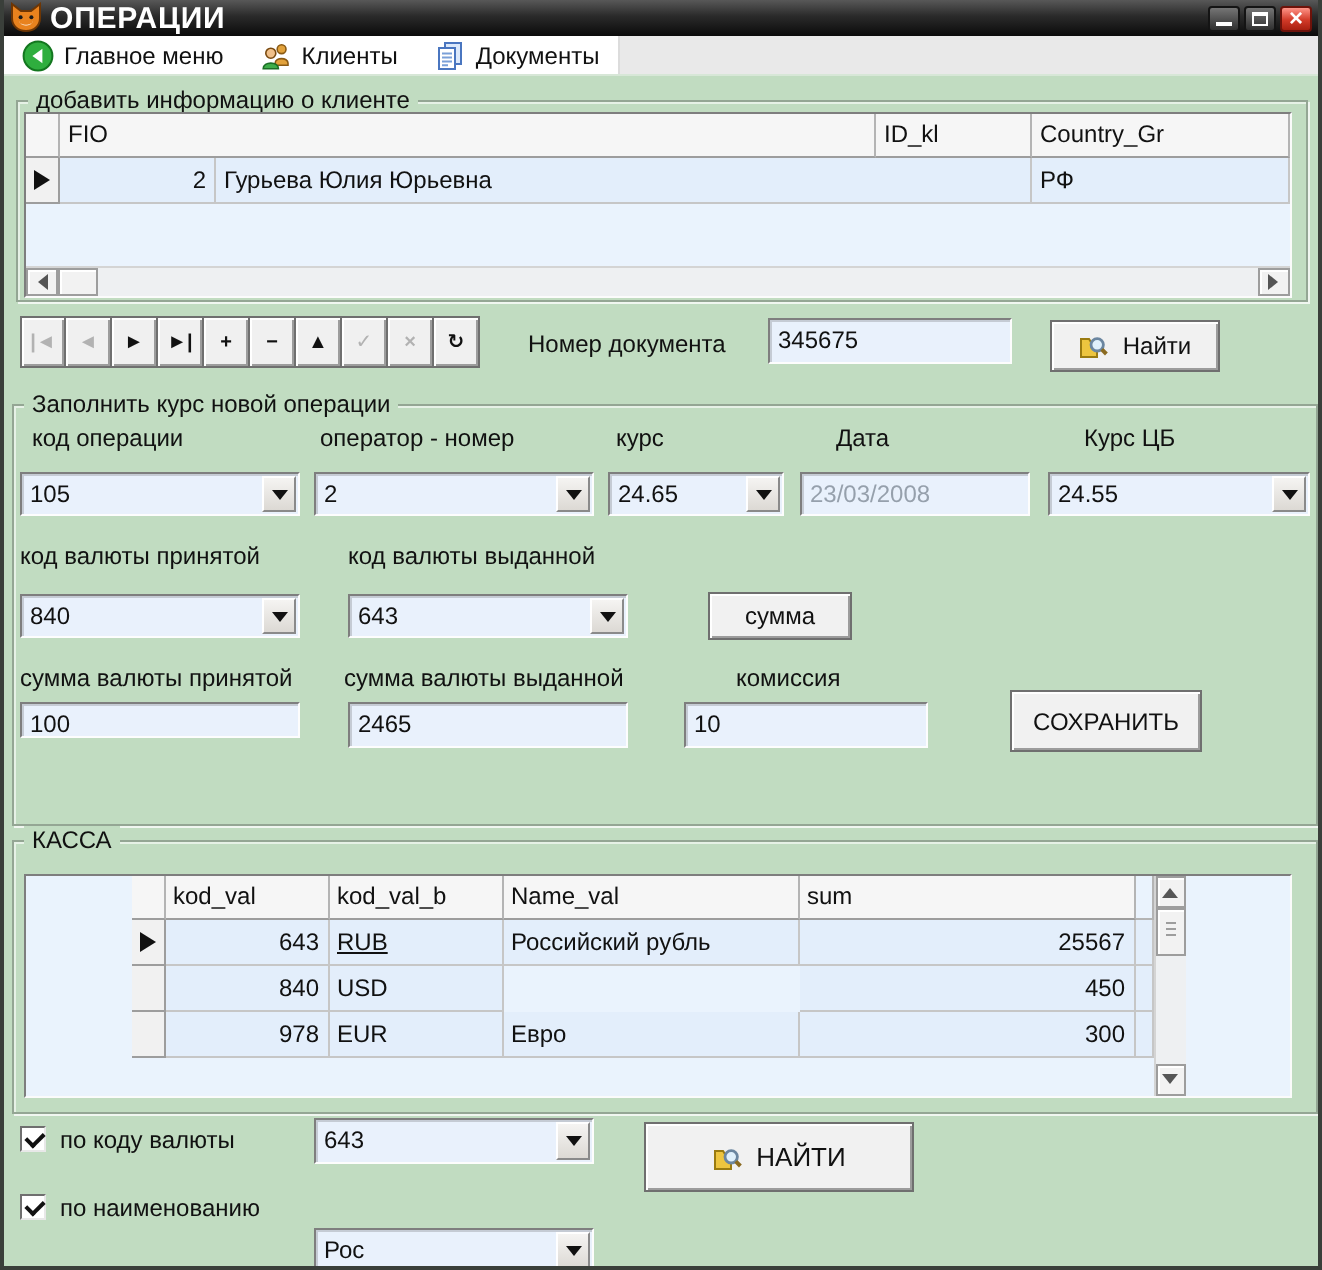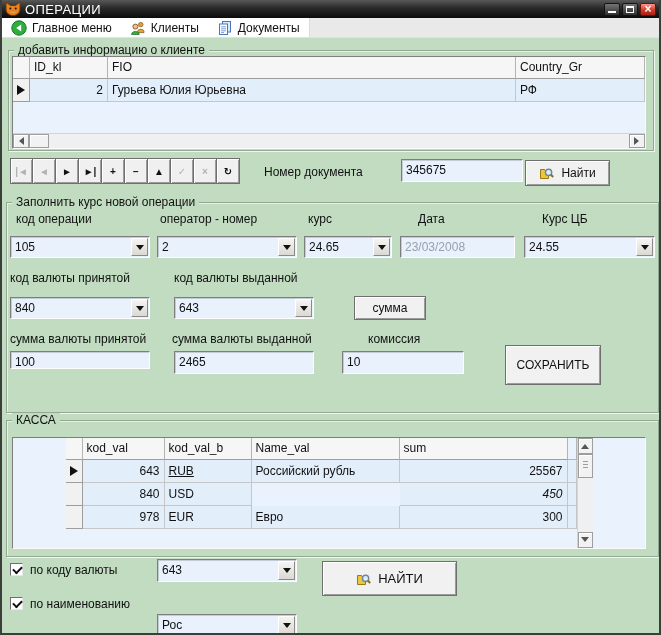--- a/index.html
+++ b/index.html
@@ -11,21 +11,21 @@
     border:2px solid #3a3f3a; border-top:none;
     overflow:hidden;
   }
   
   .titlebar {
     position:absolute; left:0; top:0; right:0; height:18px;
     background:linear-gradient(#585858 0%, #2a2a2a 45%, #0b0b0b 100%);
     display:flex; align-items:center; padding:0 3px;
   }
   .app-icon { width:16px; height:16px; display:inline-block; margin-right:4px; }
-  .title-text { color:#fff; font-size:13px; font-weight:normal; letter-spacing:.4px; }
+  .title-text { color:#fff; font-size:15px; font-weight:bold; letter-spacing:.4px; }
   .winbtns { margin-left:auto; display:flex; gap:2px; }
   .wbtn {
     width:16px; height:13px; border-radius:2px; position:relative;
     background:linear-gradient(#757575,#2f2f2f); border:1px solid #141414;
   }
   .g-min { position:absolute; left:3px; bottom:2px; width:8px; height:2px; background:#fff; }
   .g-max { position:absolute; left:3px; top:2px; width:8px; height:7px; border:1px solid #fff; border-top-width:2px; }
   .wbtn.close { background:linear-gradient(#ff9488,#d23a28 55%,#a81f10); border-color:#6d120a; }
   .wbtn.close::before {
     content:"×"; position:absolute; left:0; right:0; top:-2px;
@@ -205,22 +205,22 @@
     <div class="menu-rest"></div>
   </div>
 
   <div class="groupbox" style="left:6px;top:50px;width:646px;height:101px;">
     <span class="gb-label">добавить информацию о клиенте</span>
   </div>
 
   <div class="dbgrid" style="left:10px;top:56px;width:634px;height:93px;">
     <div class="g-head">
       <div class="g-ind-h"></div>
+      <div class="g-hcell" style="width:408px;">FIO</div>
       <div class="g-hcell" style="width:78px;">ID_kl</div>
-      <div class="g-hcell" style="width:408px;">FIO</div>
       <div class="g-hcell flex1">Country_Gr</div>
     </div>
     <div class="g-row">
       <div class="g-ind">
           <i class="ind-arrow"></i>
         </div>
       <div class="g-cell num" style="width:78px;">2</div>
       <div class="g-cell" style="width:408px;">Гурьева Юлия Юрьевна</div>
       <div class="g-cell flex1">РФ</div>
     </div>
@@ -244,21 +244,21 @@
     <span class="navbtn">►|</span>
     <span class="navbtn">+</span>
     <span class="navbtn">−</span>
     <span class="navbtn">▲</span>
     <span class="navbtn disabled">✓</span>
     <span class="navbtn disabled">×</span>
     <span class="navbtn">↻</span>
   </div>
 
   <span class="lbl" style="left:262px;top:165px;">Номер документа</span>
-  <div class="edit" style="left:399px;top:159px;width:122px;height:23px;">
+  <div class="edit" style="left:382px;top:159px;width:122px;height:23px;">
     <span class="val">345675</span>
   </div>
   <div class="btn" style="left:523px;top:160px;width:85px;height:26px;">
     <svg class="search-svg" viewBox="0 0 16 16">
       <path d="M1.5 4.5 L1.5 13.5 L9.5 13.5 L9.5 6.2 L6.6 6.2 L5.5 4.5 Z" fill="#edc53f" stroke="#9a7b10"></path>
       <circle cx="9.6" cy="7.4" r="3.1" fill="#dff0fb" stroke="#6b86a0" stroke-width="1.4"></circle>
       <line x1="11.9" y1="9.7" x2="14.2" y2="12" stroke="#8a6a20" stroke-width="2"></line>
     </svg>
     <span>Найти</span>
   </div>
@@ -326,21 +326,21 @@
 
   <div class="edit" style="left:8px;top:351px;width:140px;height:18px;">
     <span class="val">100</span>
   </div>
   <div class="edit" style="left:172px;top:351px;width:140px;height:23px;">
     <span class="val">2465</span>
   </div>
   <div class="edit" style="left:340px;top:351px;width:122px;height:23px;">
     <span class="val">10</span>
   </div>
-  <div class="btn" style="left:503px;top:345px;width:96px;height:40px;">
+  <div class="btn" style="left:503px;top:345px;width:96px;height:31px;">
     <span>СОХРАНИТЬ</span>
   </div>
 
   <div class="groupbox" style="left:4px;top:420px;width:653px;height:137px;">
     <span class="gb-label">КАССА</span>
   </div>
 
   <div class="dbgrid" style="left:10px;top:437px;width:634px;height:112px;align-items:center;">
     <div class="grid-body">
       <div class="grid-main">
@@ -360,21 +360,21 @@
           <div class="g-cell" style="width:87px;text-decoration:underline;">RUB</div>
           <div class="g-cell" style="width:148px;">Российский рубль</div>
           <div class="g-cell num" style="width:168px;">25567</div>
           <div class="g-cell flex1"></div>
         </div>
         <div class="g-row">
           <div class="g-ind"></div>
           <div class="g-cell num" style="width:82px;">840</div>
           <div class="g-cell" style="width:87px;">USD</div>
           <div class="g-cell" style="width:148px;margin-top:44px;">Доллар США</div>
-          <div class="g-cell num" style="width:168px;font-style:italic;">450</div>
+          <div class="g-cell num" style="width:168px;">450</div>
           <div class="g-cell flex1"></div>
         </div>
         <div class="g-row">
           <div class="g-ind"></div>
           <div class="g-cell num" style="width:82px;">978</div>
           <div class="g-cell" style="width:87px;">EUR</div>
           <div class="g-cell" style="width:148px;">Евро</div>
           <div class="g-cell num" style="width:168px;">300</div>
           <div class="g-cell flex1"></div>
         </div>

